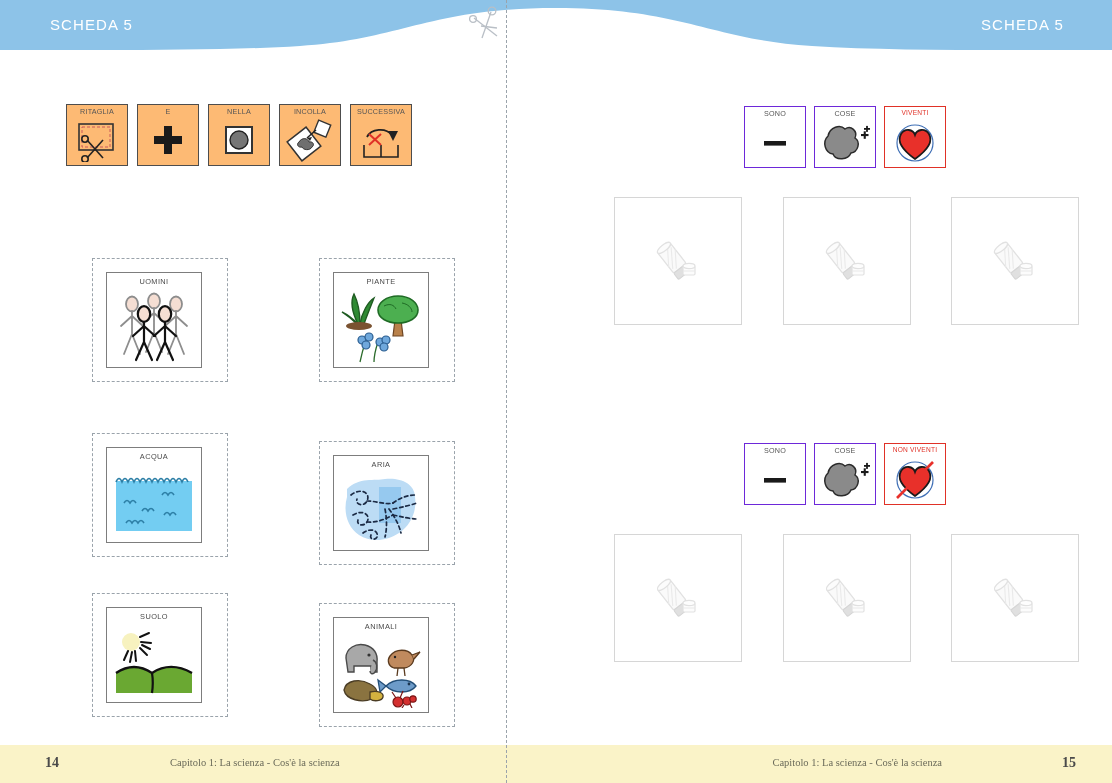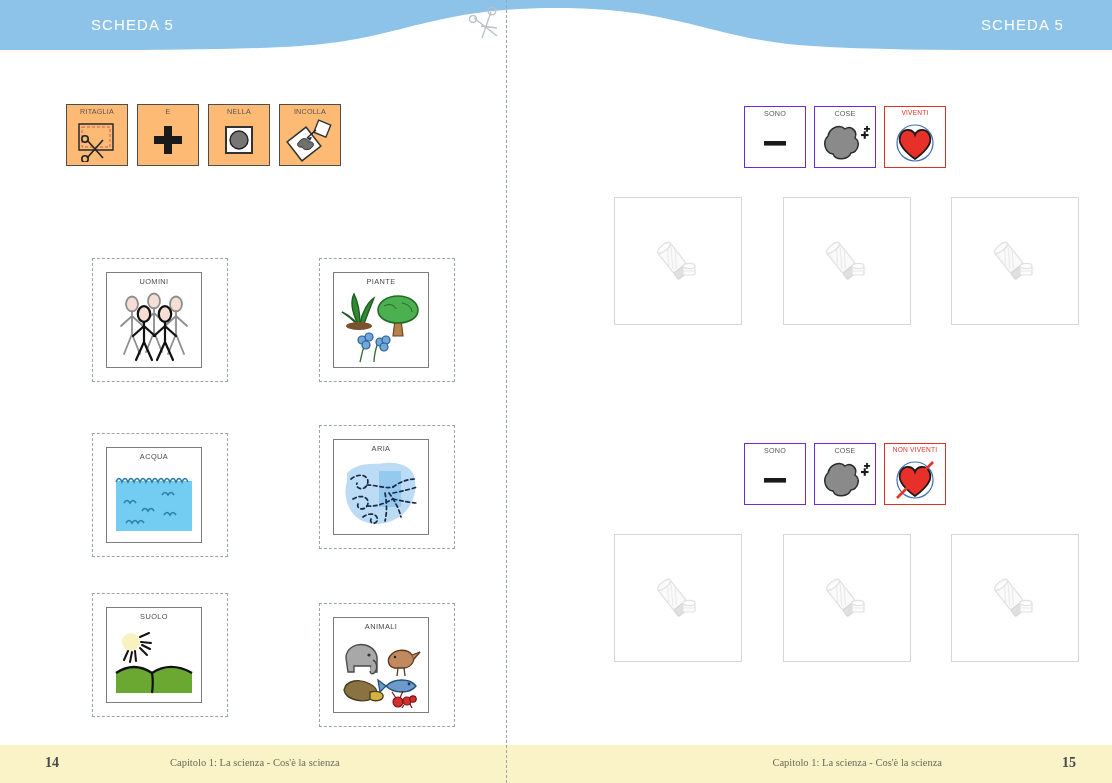--- a/index.html
+++ b/index.html
@@ -11,21 +11,21 @@
     position:relative;
   }
   .spread{position:absolute;inset:0;display:flex;}
   .page{position:relative;width:556px;height:783px;overflow:hidden;background:#fff;}
 
   
   .hdr{position:absolute;top:0;left:0;width:556px;height:52px;overflow:hidden;}
   .hdr svg{display:block;}
   .hdr-title{
     position:absolute;top:16px;font-size:15px;letter-spacing:1.1px;
-    color:#ffffff;font-weight:400;margin-left:41px;
+    color:#ffffff;font-weight:400;
   }
   .page-left .hdr-title{left:50px;}
   .page-right .hdr-title{right:48px;}
 
   
   .cutline{
     position:absolute;top:0;left:0;height:783px;width:0;
     border-left:1px dashed #9aa3ab;
   }
   .scissors{position:absolute;top:6px;left:-38px;width:34px;height:38px;}
@@ -157,20 +157,37 @@
             <rect x="6" y="14" width="24" height="24" fill="#fff" stroke="#333" stroke-width="1.5" transform="rotate(-38 18 26)"></rect>
             <rect x="30" y="4" width="13" height="13" fill="#fff" stroke="#333" stroke-width="1.4" transform="rotate(22 36 10)"></rect>
             <path d="M13,24 c3,-5 9,-4 10,0 c4,-1 6,3 3,5 c-2,4 -9,3 -10,0 c-4,1 -6,-3 -3,-5 z" fill="#6f6f6f" stroke="#333" stroke-width="1"></path>
             <path d="M30,12 L21,20" stroke="#222" stroke-width="1.5"></path>
             <path d="M21,20 l5,-1 l-2,4 z" fill="#222"></path>
           </svg>
         </div>
       </div>
 
 
+      <div class="icard">
+        <div class="lbl">SUCCESSIVA</div>
+        <div class="gfx">
+          <svg width="46" height="42" viewBox="0 0 46 42">
+            <g stroke="#222" stroke-width="1.6" fill="none">
+              <path d="M6,26 L6,38 L40,38 L40,26"></path>
+                <path d="M23,26 L23,38"></path>
+            </g>
+            <path d="M9,18 A14,11 0 0 1 34,16" fill="none" stroke="#222" stroke-width="1.8"></path>
+            <path d="M30,12 l5,10 l5,-10 z" fill="#222"></path>
+            <g stroke="#e03127" stroke-width="2">
+              <path d="M11,15 L23,26"></path>
+                <path d="M23,15 L11,26"></path>
+            </g>
+          </svg>
+        </div>
+      </div>
 
     </div>
 
     <div class="cards">
 
       <div class="cardcell" style="left:0px;top:0px;">
         <div class="cardinner">
           <div class="clbl">UOMINI</div>
           <div class="cgfx">
             <svg width="80" height="74" viewBox="0 0 80 74">
@@ -244,21 +261,21 @@
                 <path d="M10,32 q3,-5 6,0 q3,-5 6,0"></path>
                 <path d="M28,40 q3,-5 6,0 q3,-5 6,0"></path>
                 <path d="M50,44 q3,-5 6,0 q3,-5 6,0"></path>
                 <path d="M12,52 q3,-5 6,0 q3,-5 6,0 q3,-5 6,0"></path>
               </g>
             </svg>
           </div>
         </div>
       </div>
 
-      <div class="cardcell" style="left:227px;top:167px;">
+      <div class="cardcell" style="left:227px;top:183px;">
         <div class="cardinner">
           <div class="clbl">ARIA</div>
           <div class="cgfx">
             <svg width="80" height="70" viewBox="0 0 80 70">
               <path d="M6,14 C18,2 34,6 44,4 C58,2 74,8 74,22 C76,36 70,50 58,58 C46,66 30,68 18,60 C6,52 2,36 6,22 Z" fill="#bcdcf5"></path>
               <rect x="38" y="12" width="22" height="36" fill="#8cc4ee" opacity=".8"></rect>
               <g stroke="#1b2a44" stroke-width="1.7" fill="none" stroke-dasharray="3.5,3" stroke-linecap="round">
                 <path d="M10,20 C20,12 30,18 26,26 C23,32 14,30 16,24"></path>
                 <path d="M26,26 C36,26 44,30 52,28"></path>
                 <path d="M12,40 C22,34 30,40 26,47 C23,52 15,50 17,45"></path>

